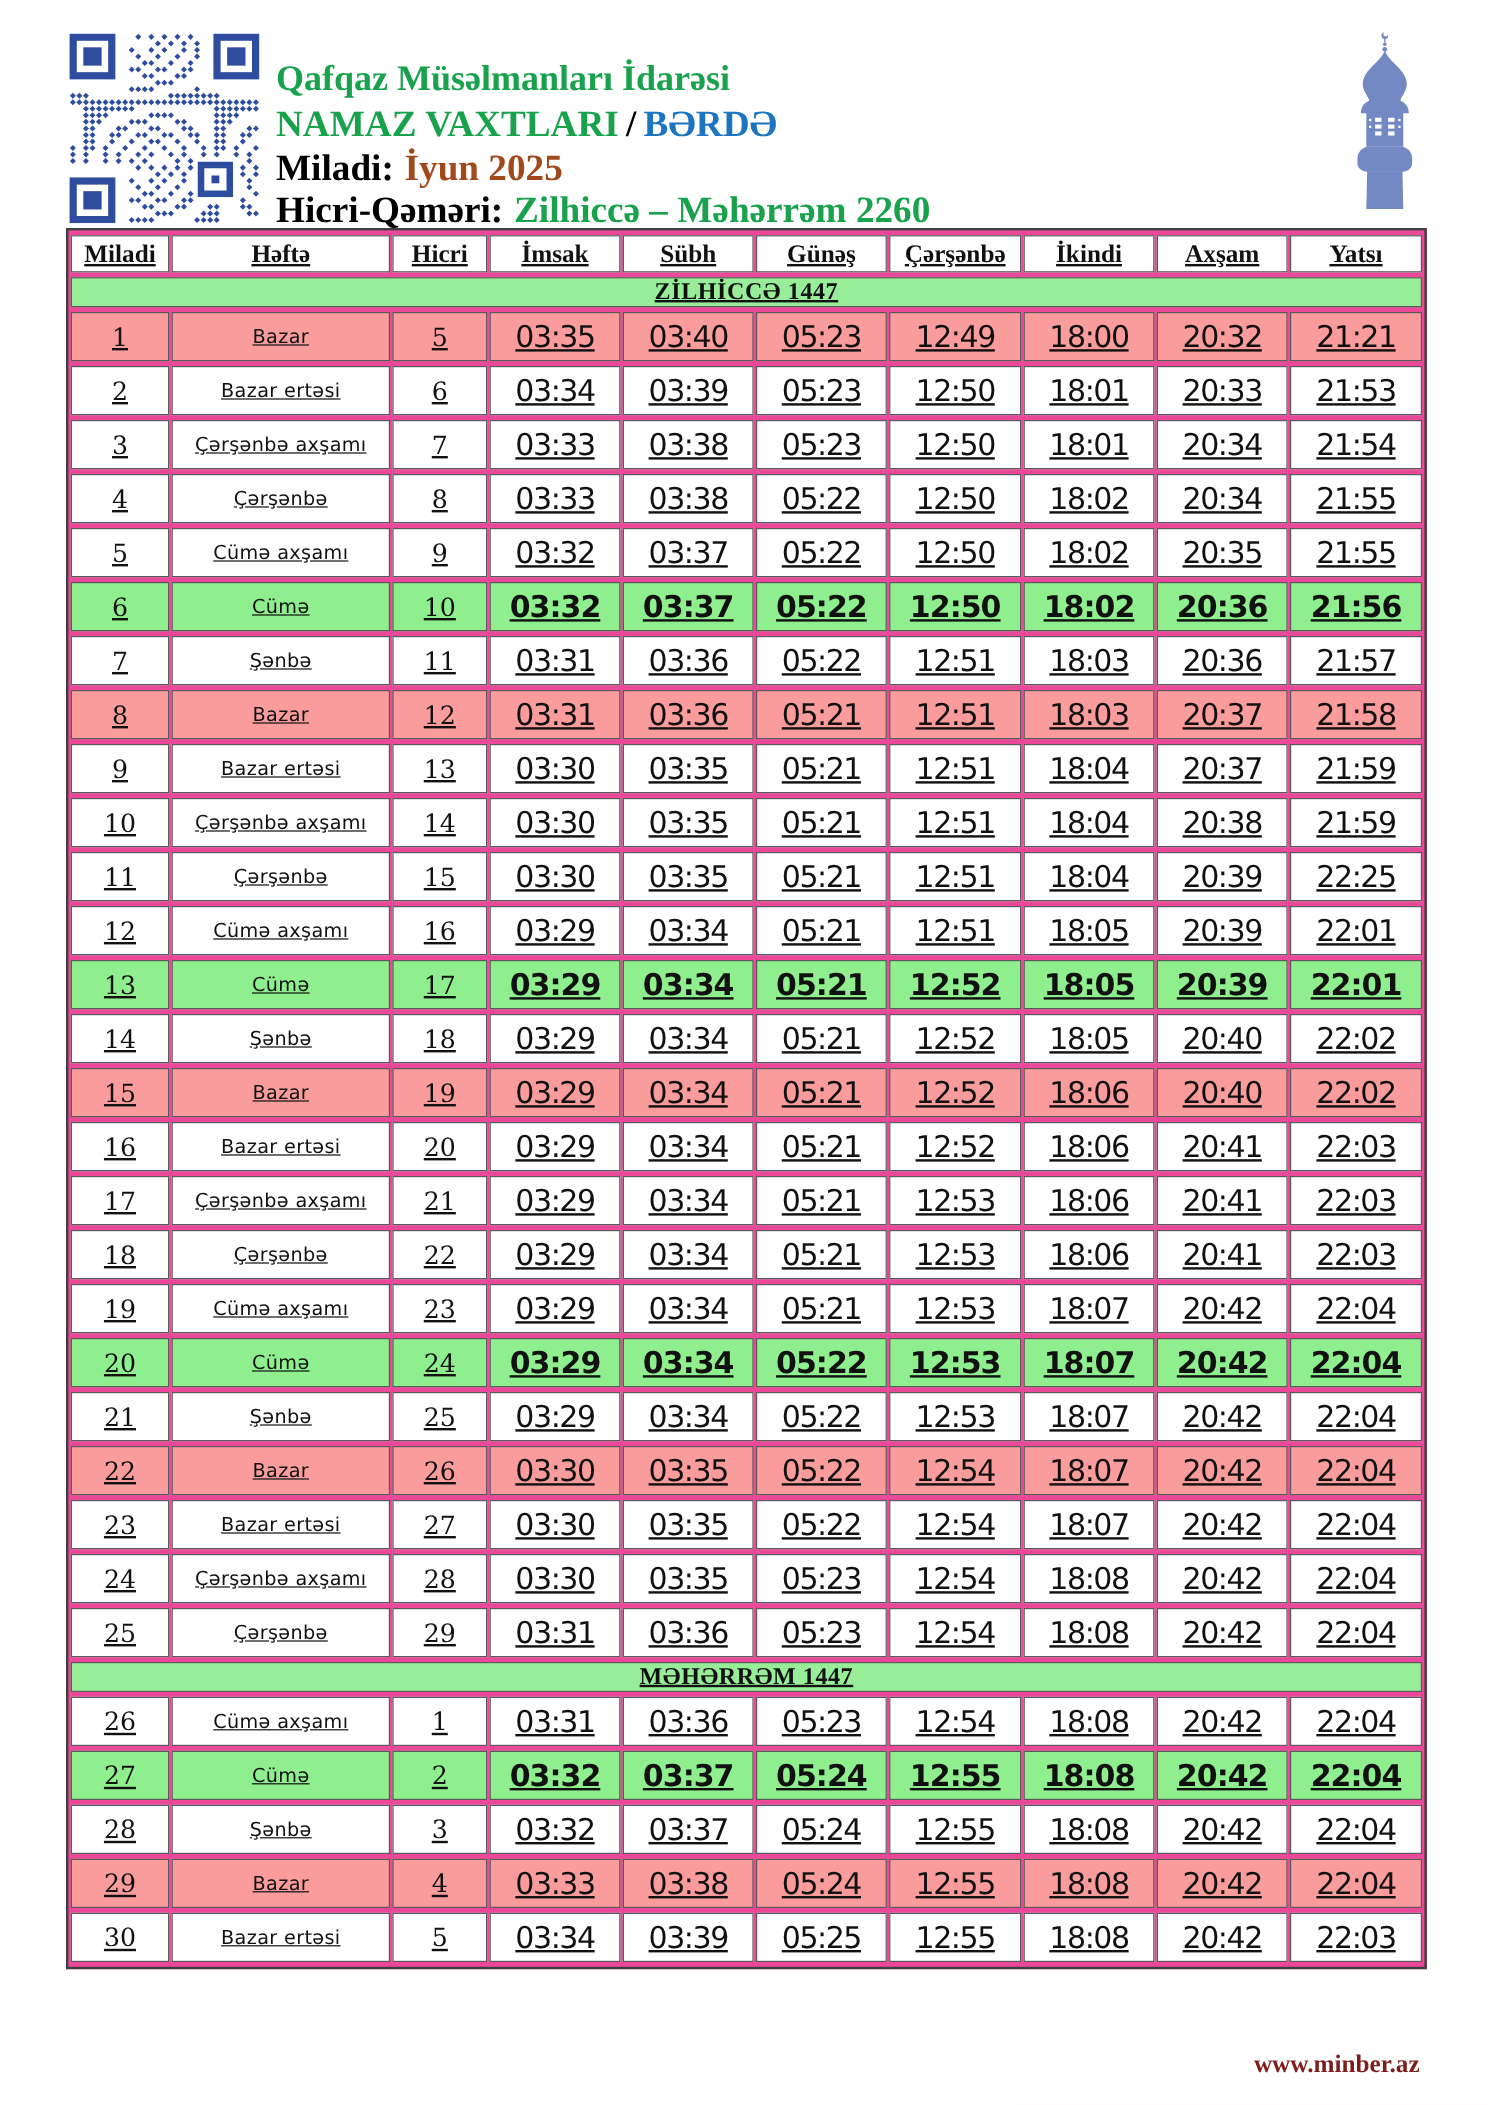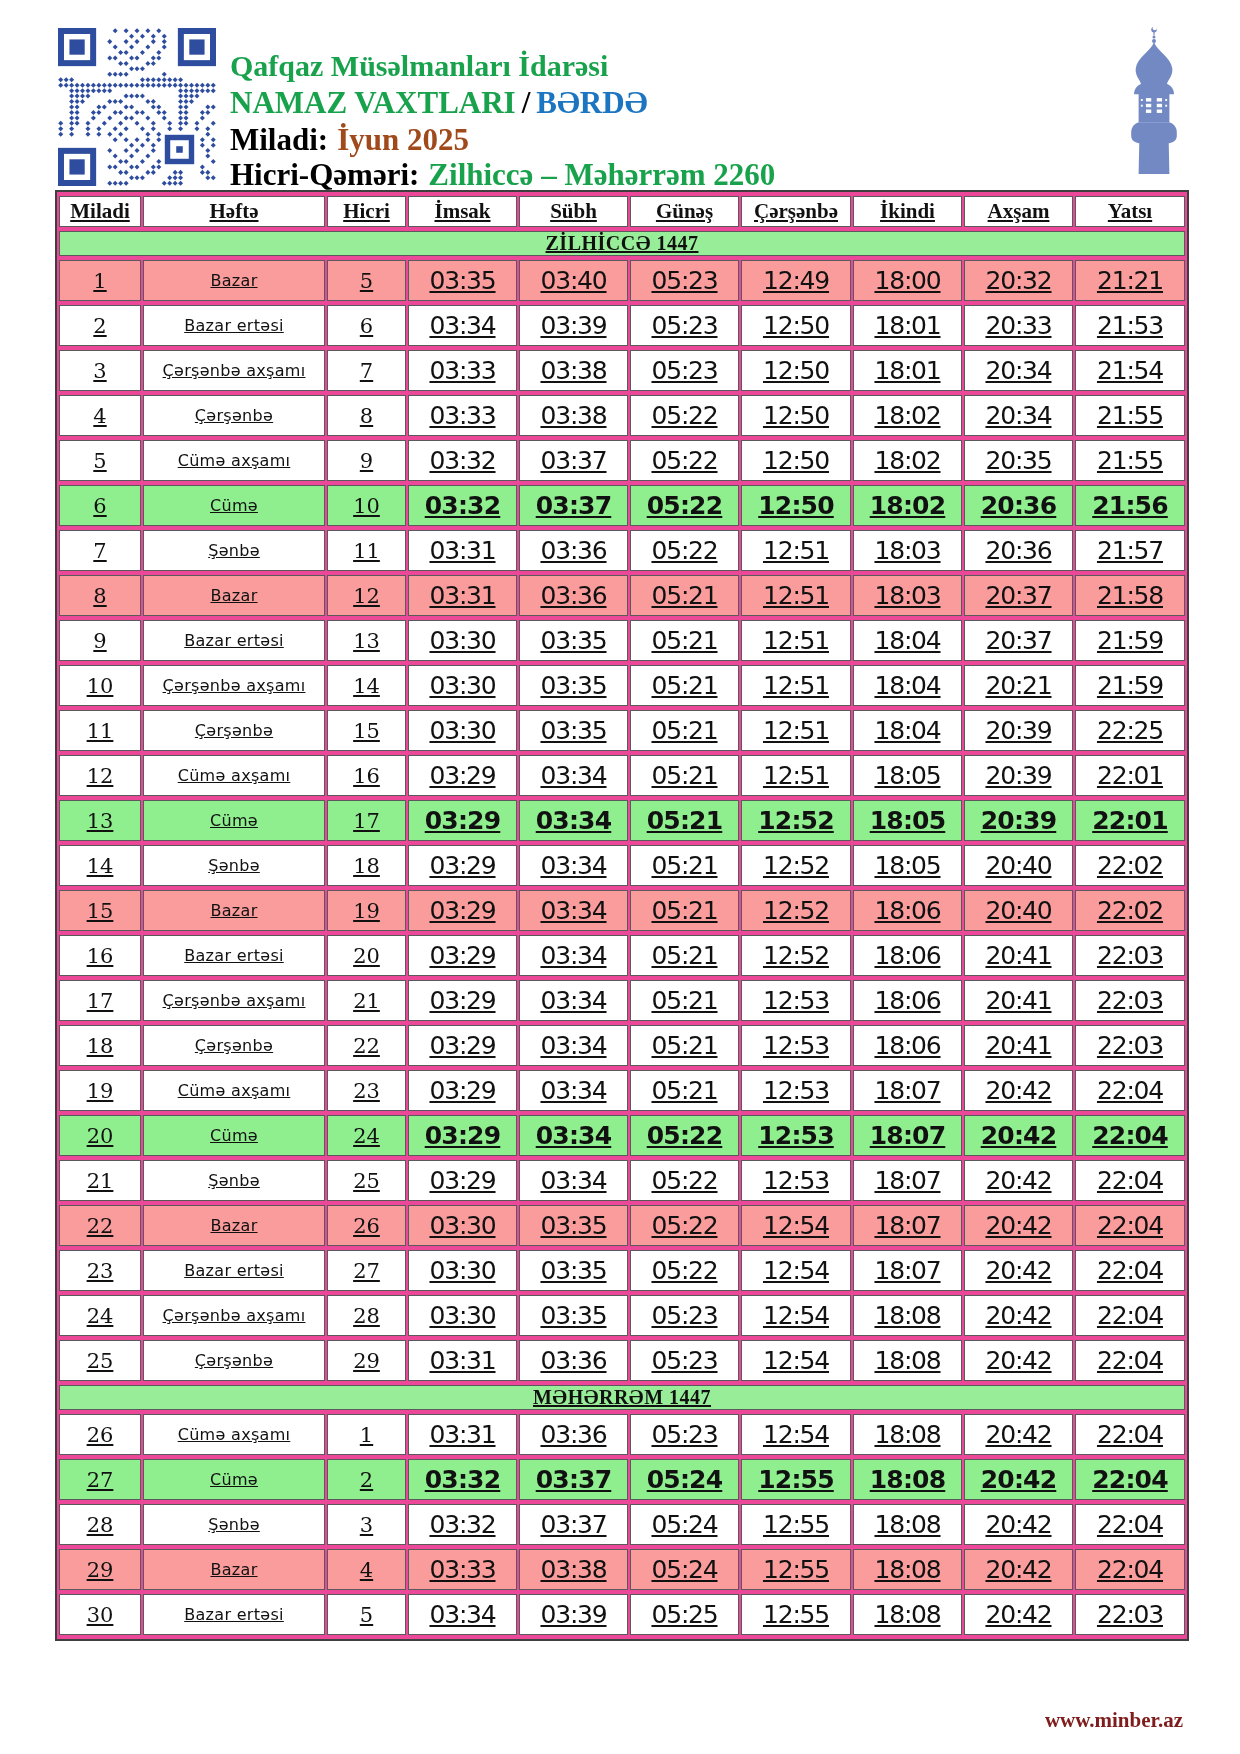--- a/index.html
+++ b/index.html
@@ -499,21 +499,21 @@
         </tr>
         <tr>
           <td class="miladi">10</td>
           <td class="hefte">Çərşənbə axşamı</td>
           <td class="hicri">14</td>
           <td class="time">03:30</td>
           <td class="time">03:35</td>
           <td class="time">05:21</td>
           <td class="time">12:51</td>
           <td class="time">18:04</td>
-          <td class="time">20:21</td>
+          <td class="time">20:38</td>
           <td class="time">21:59</td>
         </tr>
         <tr>
           <td class="miladi">11</td>
           <td class="hefte">Çərşənbə</td>
           <td class="hicri">15</td>
           <td class="time">03:30</td>
           <td class="time">03:35</td>
           <td class="time">05:21</td>
           <td class="time">12:51</td>

